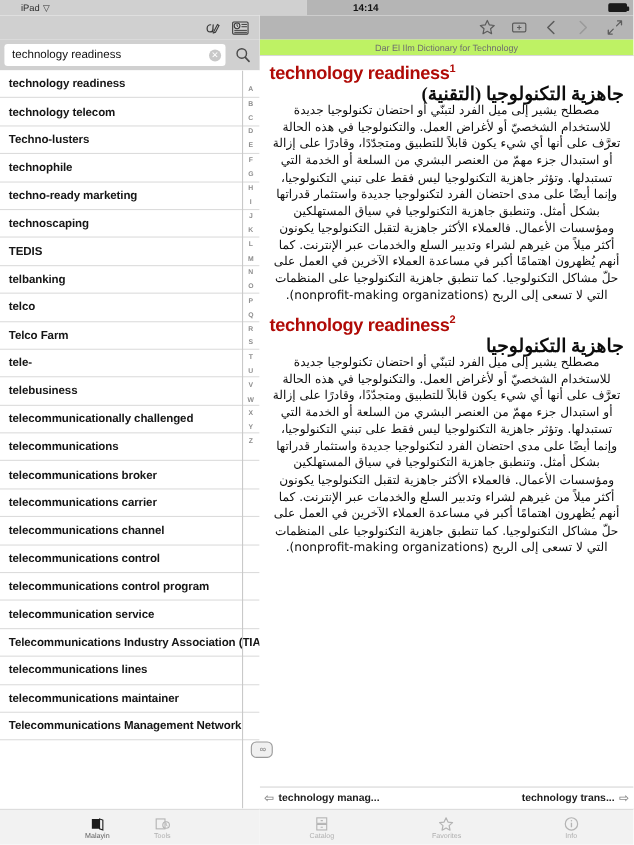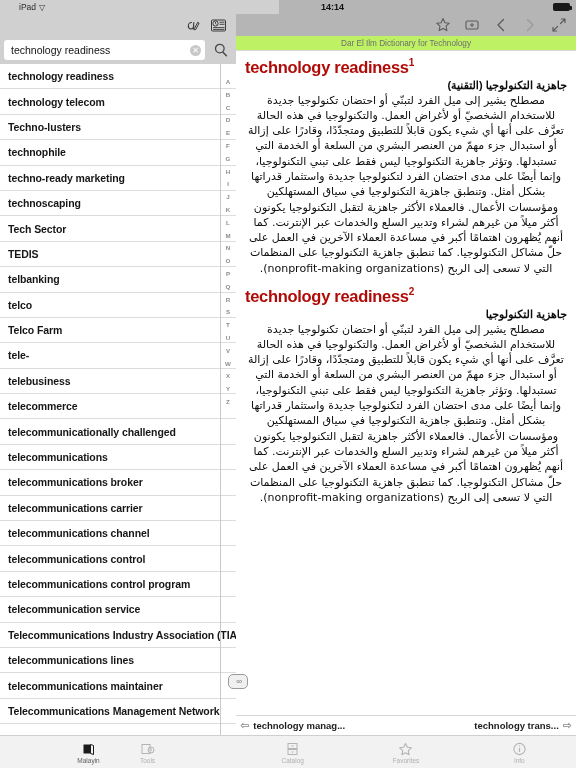--- a/index.html
+++ b/index.html
@@ -84,22 +84,22 @@
   .dictbar .t { font-size:8.2px; color:#6e6e6e; }
 
   .article { flex:1; overflow:hidden; padding:6px 9px 0 9px; background:#fff; }
   .entry { margin-bottom:4px; }
   .entry-head {
     font-size:16.5px; font-weight:bold; color:#b00b07; letter-spacing:-0.3px;
     margin-bottom:1px;
   }
   .entry-head sup { font-size:10px; vertical-align:super; }
   .ar-head {
-    direction:rtl; text-align:right; font-weight:bold; font-size:11px; color:#0d0d0d;
-    font-family:Liberation Sans, sans-serif; line-height:15px;
+    direction:rtl; text-align:right; font-weight:bold; font-size:17px; color:#0d0d0d;
+    font-family:Liberation Serif, serif; line-height:15px;
   }
   .ar-body {
     direction:rtl; text-align:center; font-size:11px; color:#0d0d0d;
     font-family:"DejaVu Sans","Liberation Sans",sans-serif; line-height:15.3px;
   }
 
   .navbar {
     height:20px; border-top:1px solid #d6d6d6; display:flex; align-items:center;
     justify-content:space-between; padding:0 4px; flex:0 0 20px; background:#fff;
   }
@@ -183,42 +183,36 @@
             <div class="list-item">
               <span>technophile</span>
             </div>
             <div class="list-item">
               <span>techno-ready marketing</span>
             </div>
             <div class="list-item">
               <span>technoscaping</span>
             </div>
             <div class="list-item">
-              <span>Tech Sector</span>
-            </div>
-            <div class="list-item">
               <span>TEDIS</span>
             </div>
             <div class="list-item">
               <span>telbanking</span>
             </div>
             <div class="list-item">
               <span>telco</span>
             </div>
             <div class="list-item">
               <span>Telco Farm</span>
             </div>
             <div class="list-item">
               <span>tele-</span>
             </div>
             <div class="list-item">
               <span>telebusiness</span>
-            </div>
-            <div class="list-item">
-              <span>telecommerce</span>
             </div>
             <div class="list-item">
               <span>telecommunicationally challenged</span>
             </div>
             <div class="list-item">
               <span>telecommunications</span>
             </div>
             <div class="list-item">
               <span>telecommunications broker</span>
             </div>

